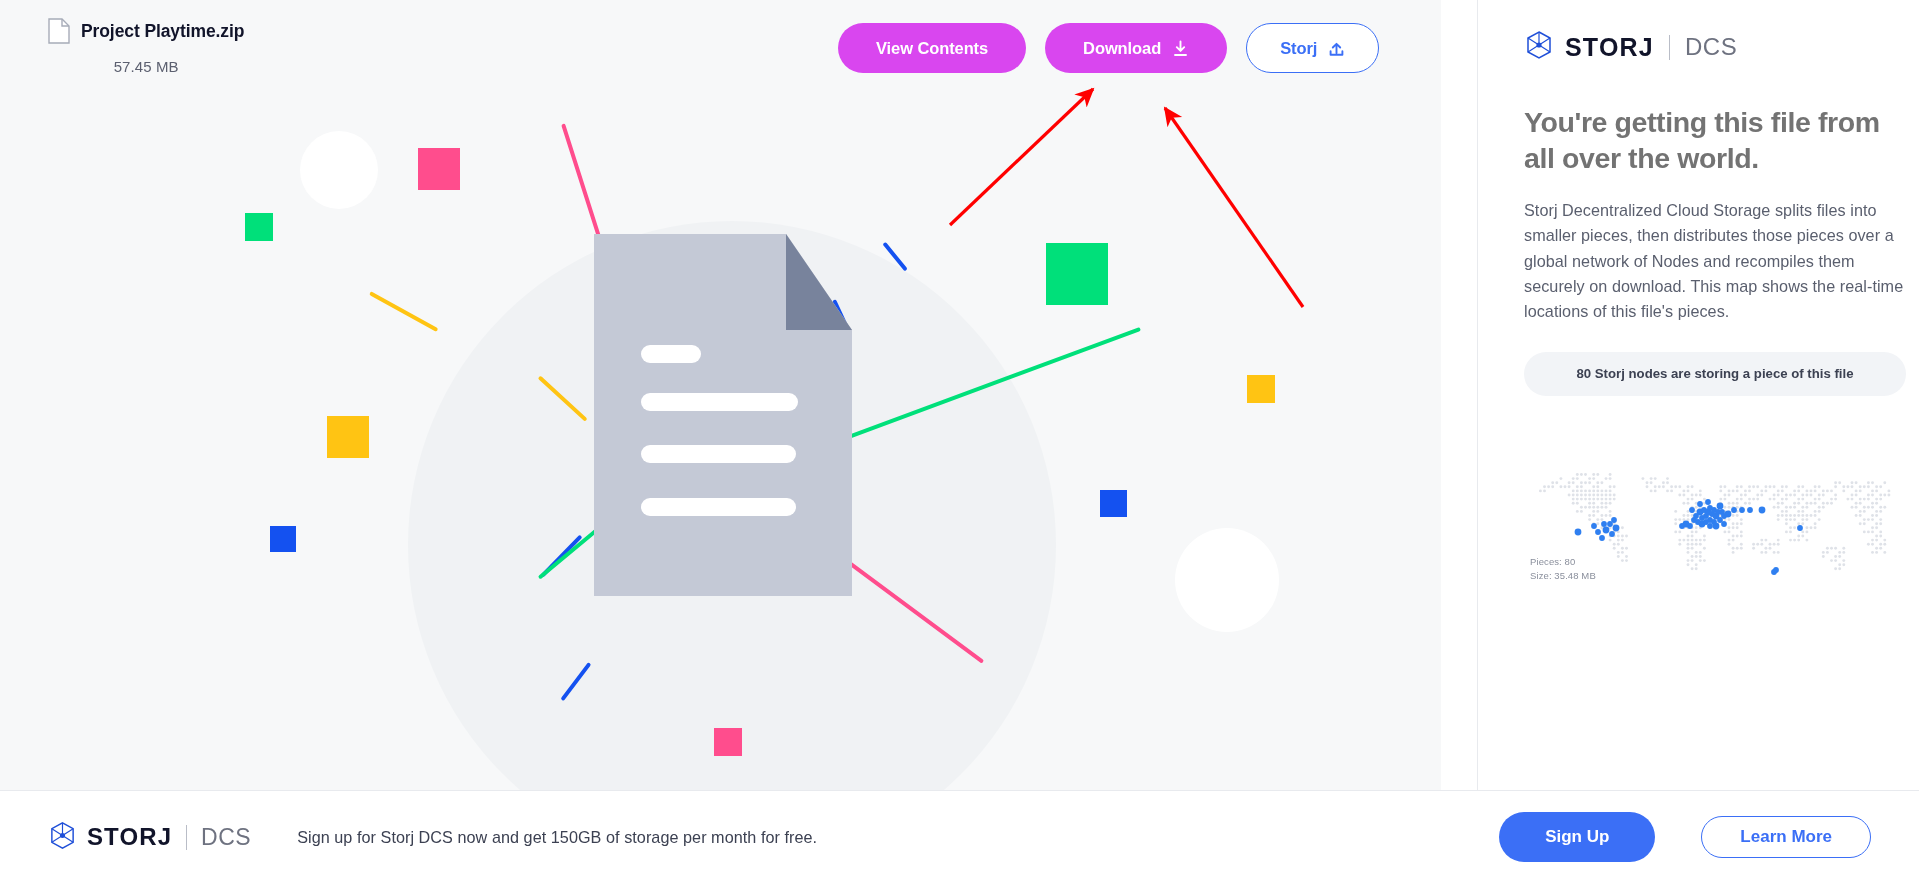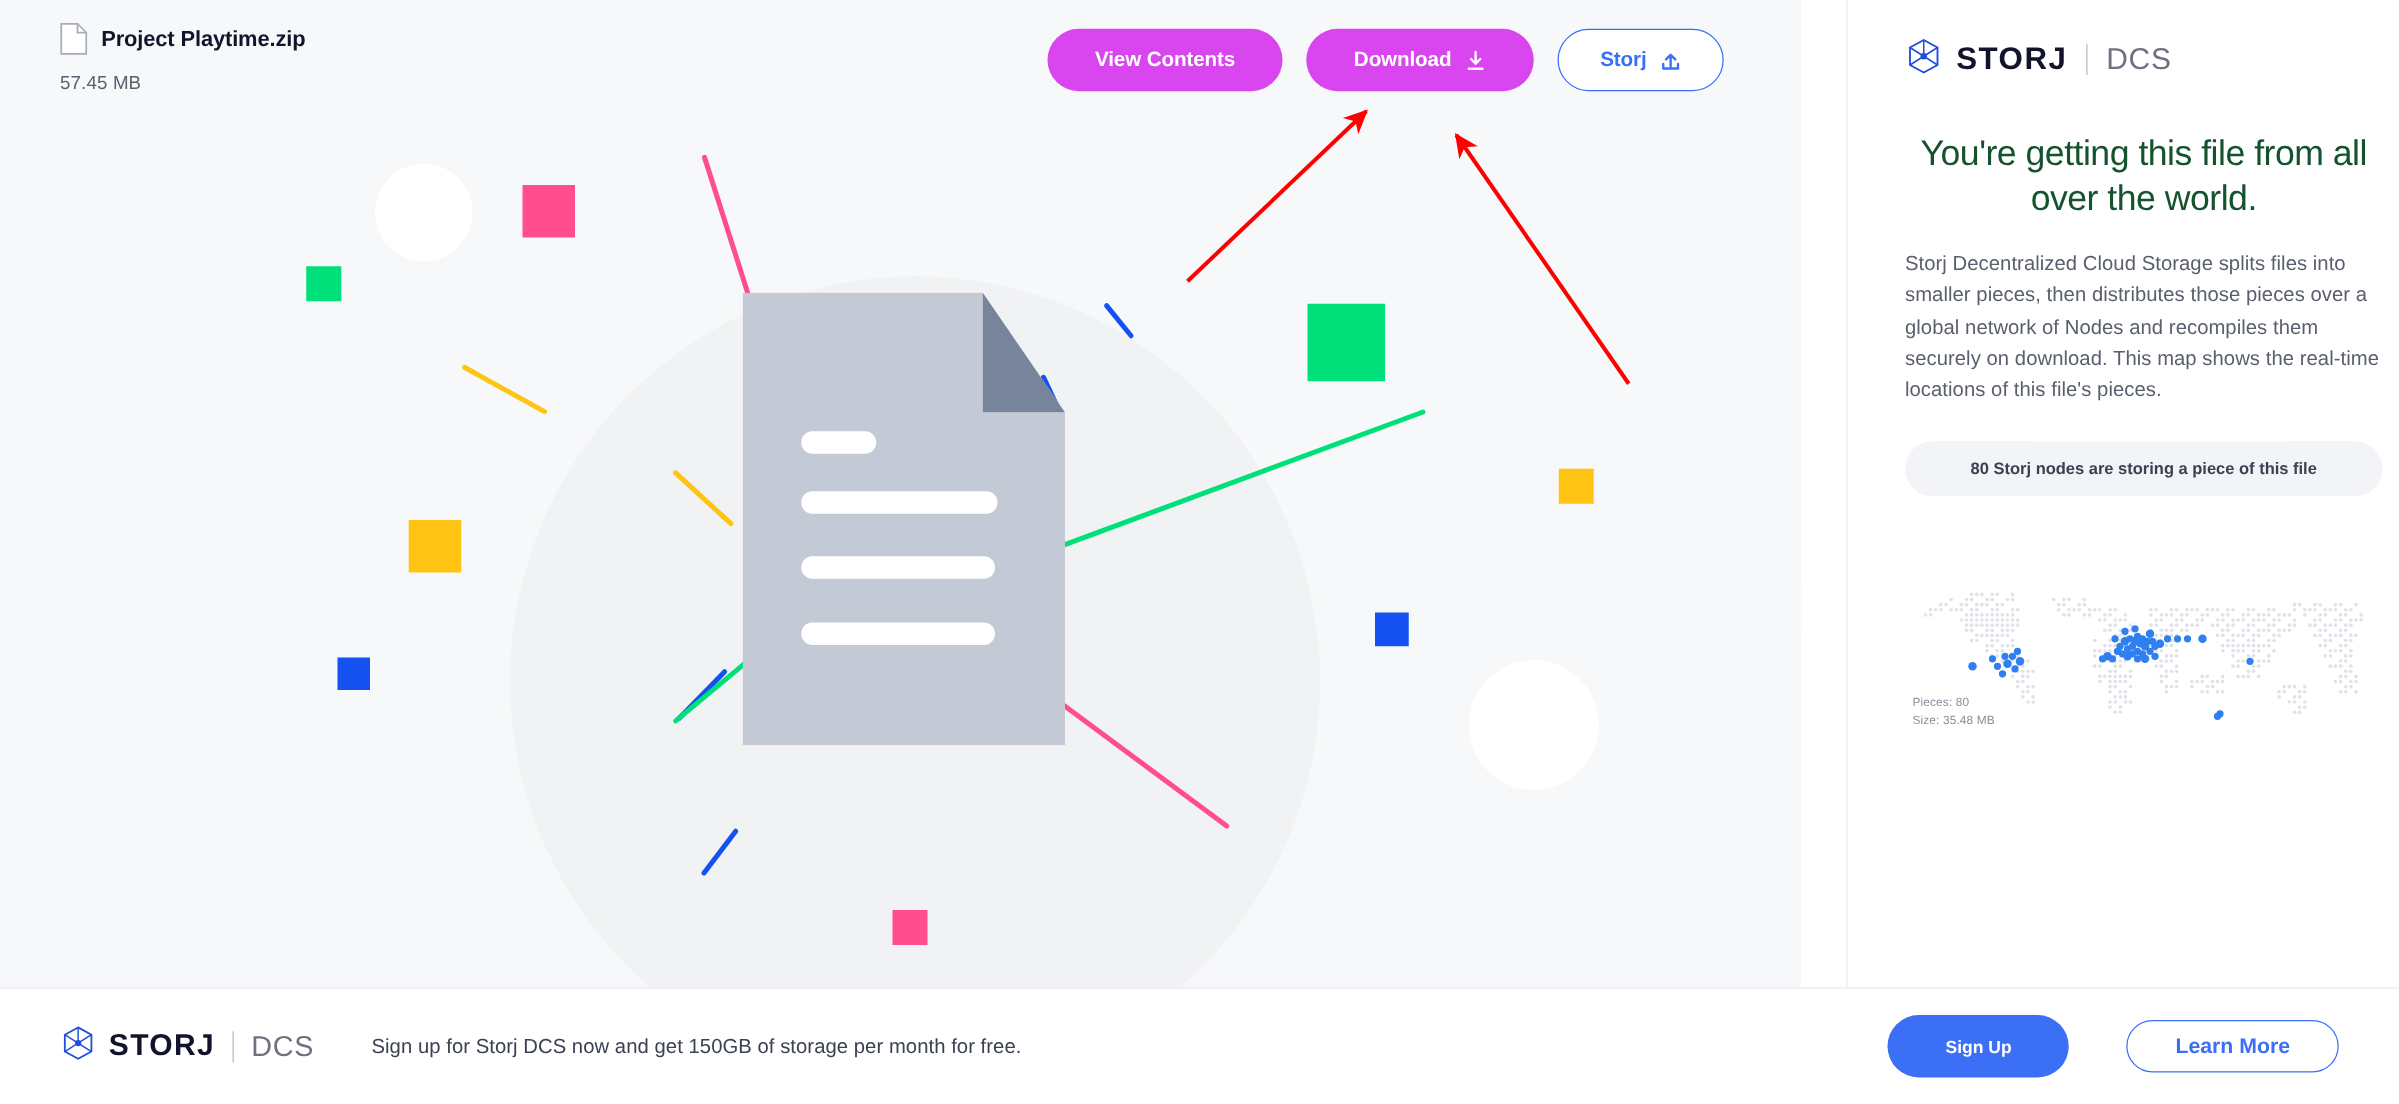--- a/index.html
+++ b/index.html
@@ -19,21 +19,21 @@
     background: #f7f8f9; overflow: hidden; flex: none;
   }
 
   .file-header { position: absolute; left: 48px; top: 18px; z-index: 12; }
   .file-row { display: flex; align-items: center; gap: 11px; }
   .file-icon { width: 22px; height: 26px; flex: none; }
   .file-name {
     font-size: 17.5px; font-weight: bold; color: #11142a;
     letter-spacing: -0.1px; white-space: nowrap;
   }
-  .file-size { margin-top: 14px; font-size: 15px; color: #5c6070; letter-spacing: 0.1px; }
+  .file-size { margin-top: 14px; font-size: 15px; color: #5c6070; letter-spacing: 0.1px; text-align: center; }
 
   
   .actions {
     position: absolute; top: 23px; left: 838px; z-index: 12;
     display: flex; align-items: center; gap: 19px;
   }
   .btn {
     display: inline-flex; align-items: center; justify-content: center; gap: 11px;
     height: 50px; border-radius: 25px; font-size: 16.5px; font-weight: bold;
     letter-spacing: -0.1px; cursor: pointer; white-space: nowrap; border: none;
@@ -92,22 +92,22 @@
   }
   .brand { display: flex; align-items: center; gap: 11px; }
   .brand-word {
     font-size: 25px; font-weight: bold; color: #11142a;
     letter-spacing: 1.2px;
   }
   .brand-sep { width: 1px; height: 25px; background: #b9bdc7; margin: 0 4px; }
   .brand-sub { font-size: 24px; color: #6e7280; letter-spacing: 0.6px; }
 
   .panel-title {
-    margin-top: 40px; font-size: 28.5px; font-weight: normal; color: #14532d;
-    line-height: 1.27; letter-spacing: -0.4px; max-width: 382px; text-align: center;
+    margin-top: 40px; font-size: 28.5px; font-weight: bold; color: #737373;
+    line-height: 1.27; letter-spacing: -0.4px; max-width: 382px;
   }
   .panel-desc {
     margin-top: 22px; font-size: 16.2px; line-height: 1.55; color: #5a5f6e;
     max-width: 380px; letter-spacing: 0.05px;
   }
   .node-badge {
     margin-top: 28px; width: 382px; height: 44px; border-radius: 22px;
     background: #f2f4f7; display: flex; align-items: center; justify-content: center;
     font-size: 13.2px; font-weight: bold; color: #3c4152;
   }
@@ -127,21 +127,21 @@
   }
   .footer-brand { display: flex; align-items: center; gap: 10px; margin-left: 0px; }
   .footer-word { font-size: 24px; font-weight: bold; color: #11142a; letter-spacing: 1.1px; }
   .footer-sep { width: 1px; height: 25px; background: #b9bdc7; margin: 0 4px; }
   .footer-sub { font-size: 23px; color: #6e7280; letter-spacing: 0.5px; }
   .footer-text {
     margin-left: 46px; font-size: 16.2px; color: #3c4152; letter-spacing: 0.05px;
   }
   .footer-actions { margin-left: auto; display: flex; align-items: center; gap: 46px; }
   .btn-signup { height: 50px; border-radius: 25px; background: #3b6ff6; color: #fff;
-    padding: 0 46px; font-size: 14px; font-weight: bold; display: inline-flex;
+    padding: 0 46px; font-size: 17px; font-weight: bold; display: inline-flex;
     align-items: center; justify-content: center; border: none; cursor: pointer;
     font-family: "Liberation Sans", sans-serif; }
   .btn-learn { height: 42px; border-radius: 25px; background: #fff; color: #3b6ff6;
     padding: 0 38px; font-size: 17px; font-weight: bold; display: inline-flex;
     align-items: center; justify-content: center; border: 1.6px solid #3b6ff6;
     cursor: pointer; font-family: "Liberation Sans", sans-serif; }
 </style>
 </head>
 <body>
 

